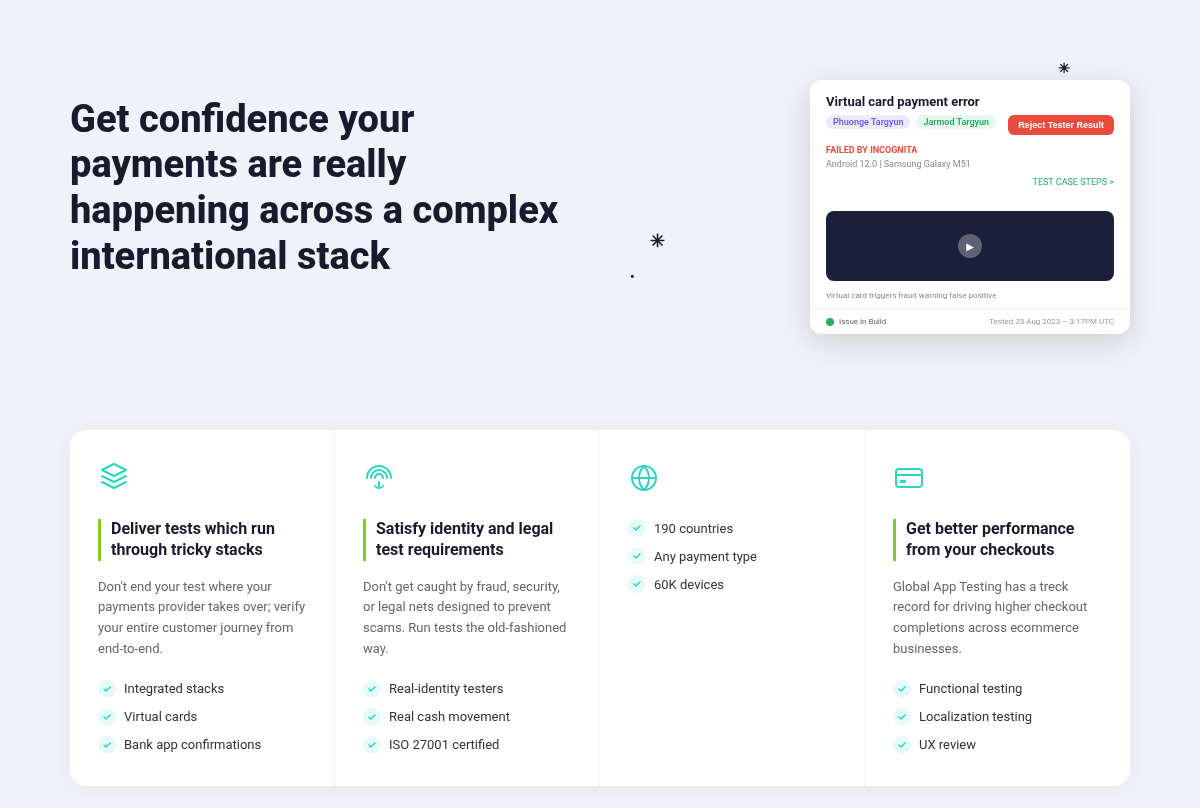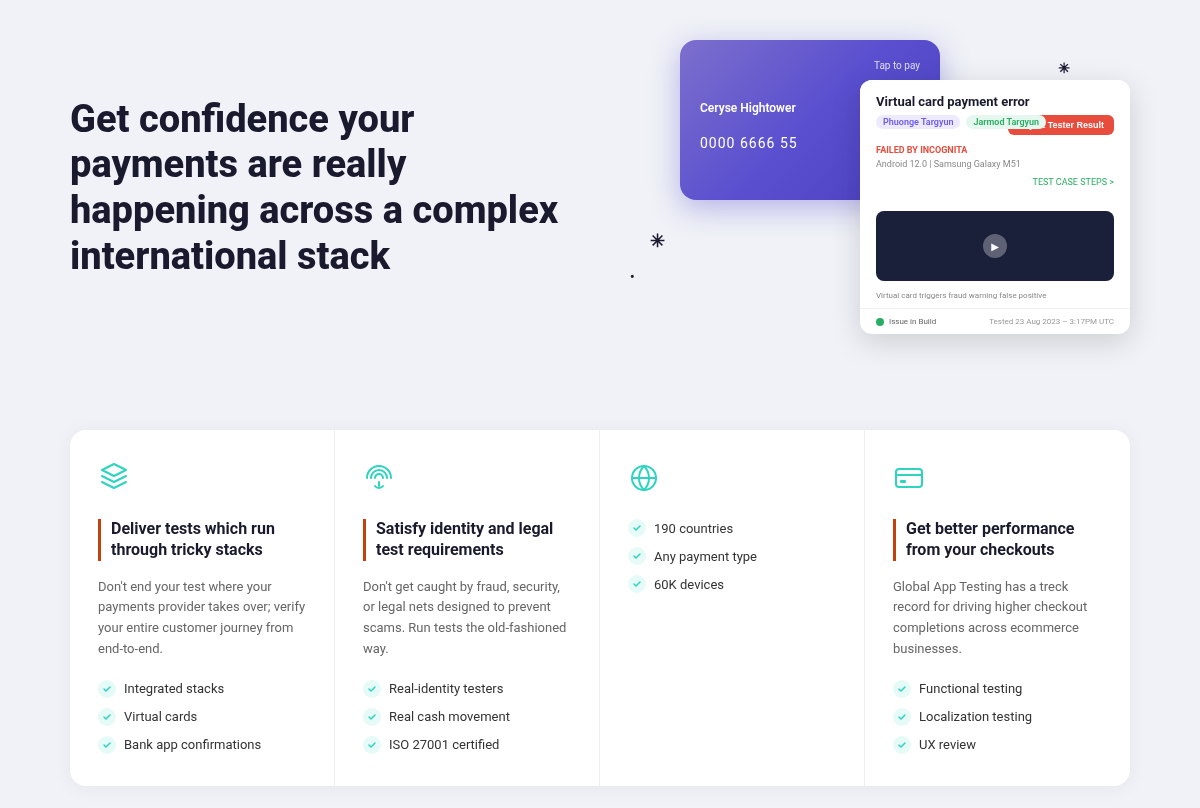--- a/index.html
+++ b/index.html
@@ -87,21 +87,21 @@
     }
     .star1 { top: 30px; right: 60px; font-size: 14px; }
     .star2 { top: 60px; right: 30px; font-size: 10px; transform: rotate(45deg); }
     .star3 { top: 200px; left: 30px; font-size: 18px; }
     .star4 { top: 240px; left: 10px; font-size: 12px; }
     
     .error-modal {
       position: absolute;
       top: 50px;
       right: 0;
-      width: 270px;
+      width: 320px;
       background: white;
       border-radius: 12px;
       box-shadow: 0 8px 30px rgba(0,0,0,0.15);
       overflow: hidden;
       z-index: 2;
     }
     .error-modal-header {
       background: white;
       padding: 14px 16px 8px;
     }
@@ -232,21 +232,21 @@
       color: #2dd4bf;
       font-size: 28px;
       line-height: 1;
     }
     .feature-heading {
       font-size: 16px;
       font-weight: 700;
       color: #1a1a2e;
       line-height: 1.3;
       margin-bottom: 16px;
-      border-left: 3px solid #c2410c;
+      border-left: 3px solid #84cc16;
       padding-left: 10px;
     }
     .feature-body {
       font-size: 13px;
       color: #666;
       line-height: 1.6;
       margin-bottom: 20px;
     }
     .check-list {
       list-style: none;
@@ -287,25 +287,20 @@
         <h1 class="headline">Get confidence your payments are really happening across a complex international stack</h1>
       </div>
 
       <div class="image-area">
 
         <span class="deco-star star1">✳</span>
         <span class="deco-star star2">╱</span>
         <span class="deco-star star3">✳</span>
         <span class="deco-star star4">•</span>
 
-        <div class="card-visual">
-          <div class="card-tap">Tap to pay</div>
-          <div class="card-name">Ceryse Hightower</div>
-          <div class="card-number">0000 6666 55</div>
-        </div>
 
         <div class="error-modal">
           <div class="error-modal-header">
             <div class="error-title">Virtual card payment error</div>
             <div class="error-badges">
               <span class="badge badge-purple">Phuonge Targyun</span>
               <span class="badge badge-green">Jarmod Targyun</span>
             </div>
             <button class="reject-btn">Reject Tester Result</button>
           </div>

